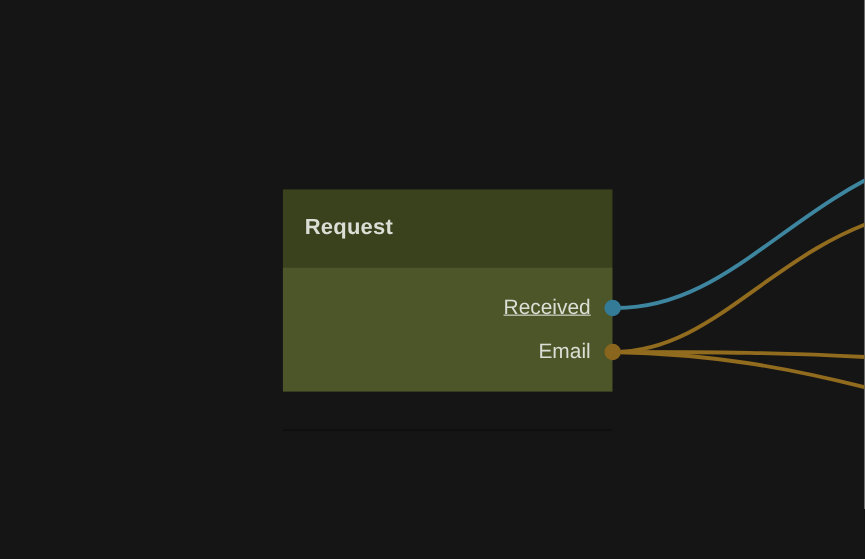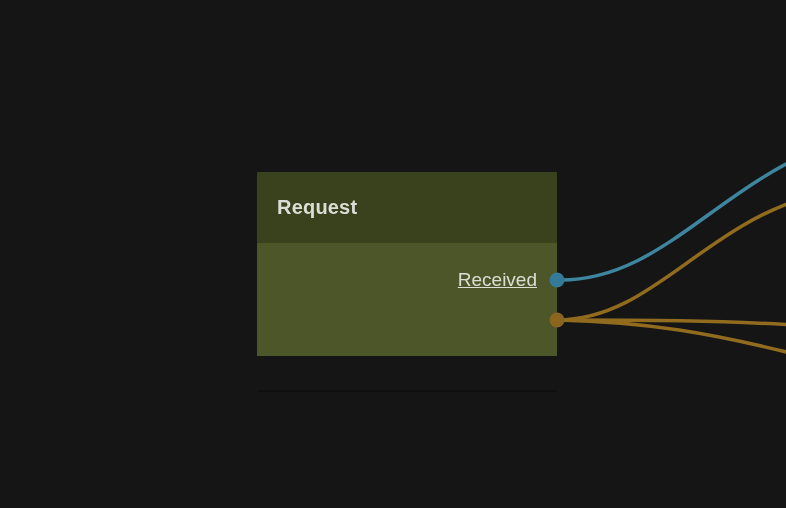--- a/index.html
+++ b/index.html
@@ -93,19 +93,22 @@
     </svg>
 
   <div class="node">
     <div class="node-header" style="background: rgb(57, 65, 29);">
       <span class="node-title" style="color: rgb(220, 222, 214);">Request</span>
     </div>
     <div class="node-body" style="background: rgb(77, 86, 41);">
       <div class="port-row">
         <span class="port-label" style="color: rgb(220, 222, 214); text-decoration: underline;">Received</span>
       </div>
+      <div class="port-row">
+        <span class="port-label" style="color: rgb(220, 222, 214);">Email</span>
+      </div>
     </div>
   </div>
 
   <div class="port-dot received" style="background: rgb(51, 123, 150);"></div>
   <div class="port-dot email" style="background: rgb(138, 101, 30);"></div>
 
 </div>
 
 </body></html>

